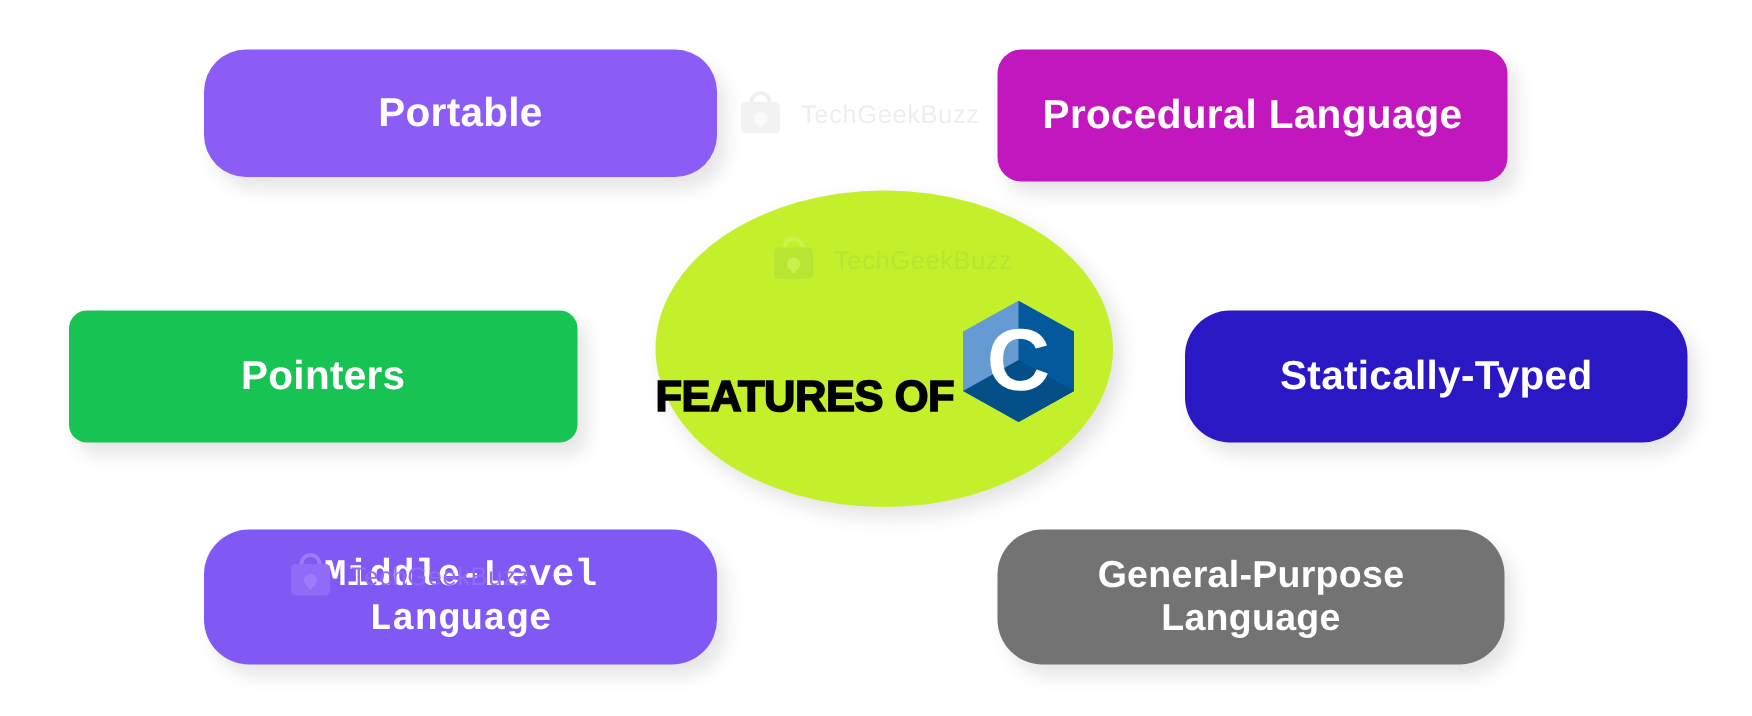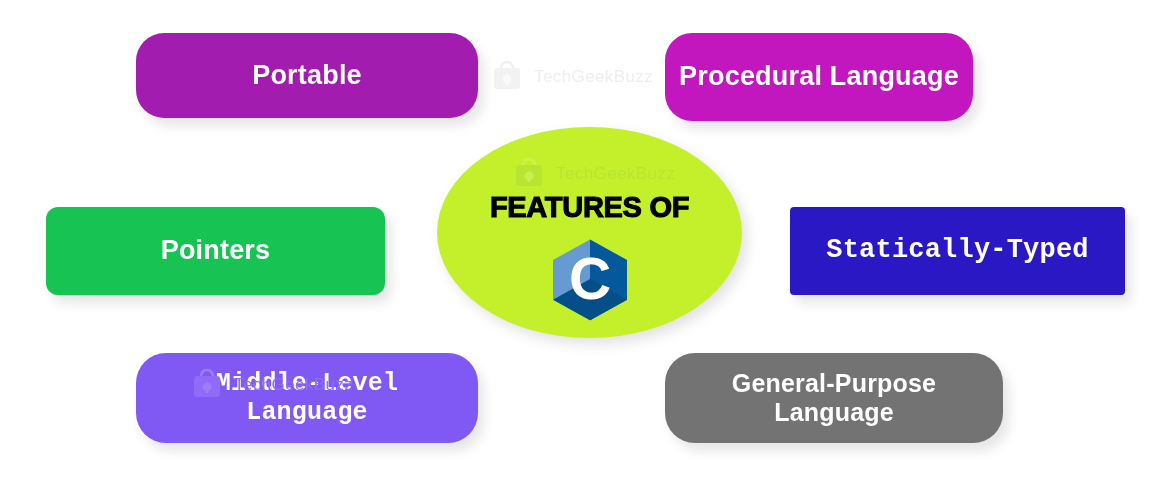--- a/index.html
+++ b/index.html
@@ -39,34 +39,33 @@
     white-space: pre-line;
     display: block;
   }
 
   #pill-portable {
     left: 136px;  top: 33px;  width: 342px; height: 85px;
     border-radius: 28px;
     font-size: 27px;
   }
   #pill-procedural {
-    left: 665px;  top: 33px;  width: 308px; height: 88px;
-    border-radius: 27px;
+    left: 665px;  top: 33px;  width: 340px; height: 88px;
+    border-radius: 16px;
     font-size: 27px;
   }
   #pill-pointers {
     left: 46px;   top: 207px; width: 339px; height: 88px;
     border-radius: 12px;
     font-size: 27px;
   }
   #pill-statically {
     left: 790px;  top: 207px; width: 335px; height: 88px;
-    border-radius: 4px;
-    font-size: 27px;
-    font-family: Liberation Mono, monospace;
+    border-radius: 30px;
+    font-size: 27px;
   }
   #pill-middle {
     left: 136px;  top: 353px; width: 342px; height: 90px;
     border-radius: 30px;
     font-size: 25px;
     font-family: Liberation Mono, monospace;
   }
   #pill-general {
     left: 665px;  top: 353px; width: 338px; height: 90px;
     border-radius: 30px;
@@ -77,21 +76,21 @@
   #center-ellipse {
     position: absolute;
     left: 437px;
     top: 127px;
     width: 305px;
     height: 211px;
     border-radius: 50%;
     z-index: 4;
     box-shadow: 5px 6px 14px rgba(0,0,0,0.12);
     display: flex;
-    flex-direction: column;
+    flex-direction: row;
     align-items: center;
     justify-content: flex-start;
   }
   #center-title {
     margin-top: 66px;
     font-size: 29px;
     font-weight: 900;
     color: #000000;
     letter-spacing: -0.3px;
     line-height: 1;
@@ -140,21 +139,21 @@
   <div class="watermark" id="watermark-top">
     <svg class="wm-icon" width="34" height="34" viewBox="0 0 34 34">
       <path d="M11 8 a6 6 0 0 1 12 0" fill="none" stroke="#f0f0f0" stroke-width="2.6"></path>
       <rect x="4" y="8" width="26" height="21" rx="3" fill="#f2f2f2"></rect>
       <circle cx="17" cy="19" r="4.4" fill="#fafafa"></circle>
       <rect x="15.6" y="19" width="2.8" height="6" fill="#fafafa"></rect>
     </svg>
     <span class="wm-text">TechGeekBuzz</span>
   </div>
 
-  <div class="pill" id="pill-portable" style="background:#a21caf">
+  <div class="pill" id="pill-portable" style="background:#8b5cf6">
     <span class="pill-label">Portable</span>
   </div>
 
   <div class="pill" id="pill-procedural" style="background:#c216be">
     <span class="pill-label">Procedural Language</span>
   </div>
 
   <div class="pill" id="pill-pointers" style="background:#17c353">
     <span class="pill-label">Pointers</span>
   </div>

